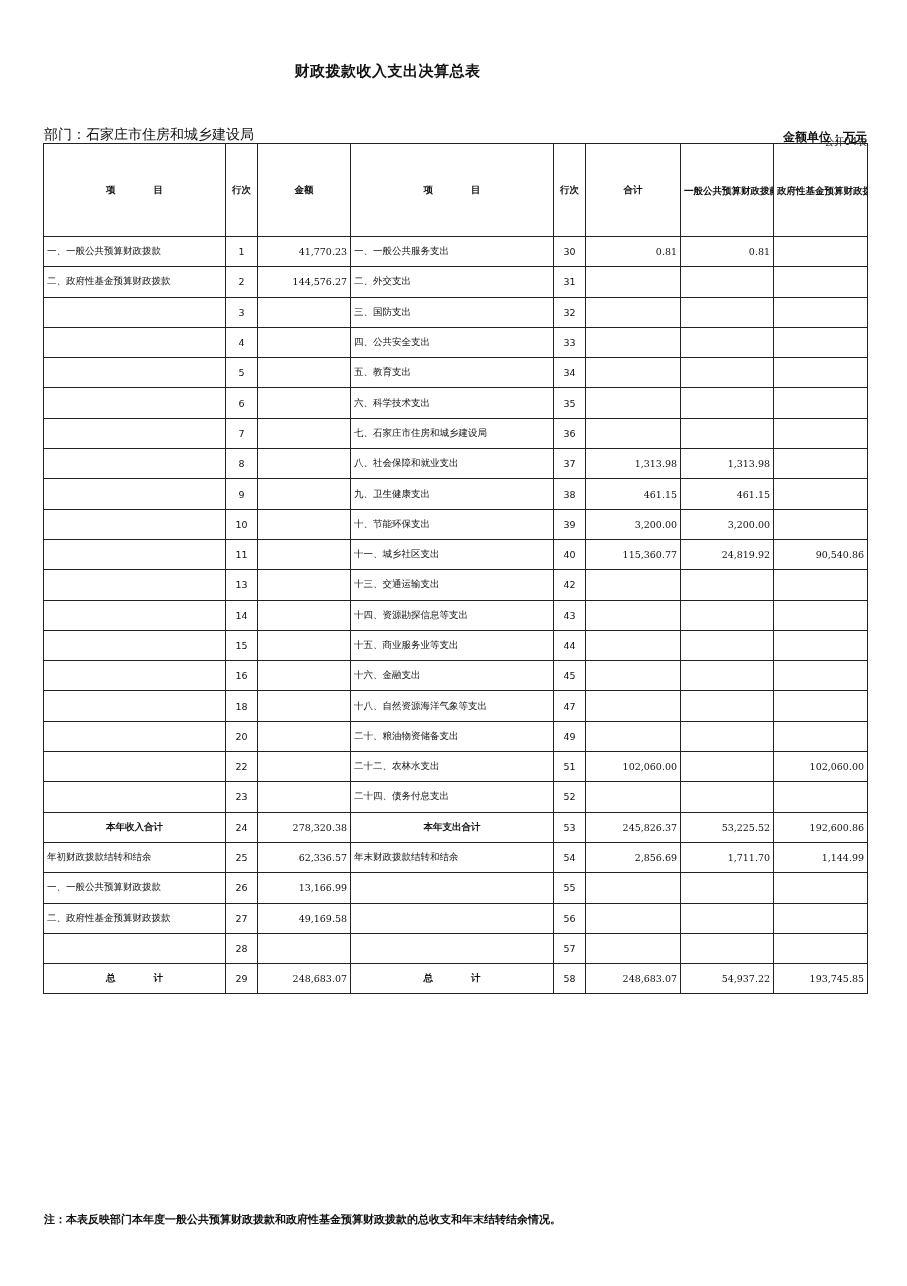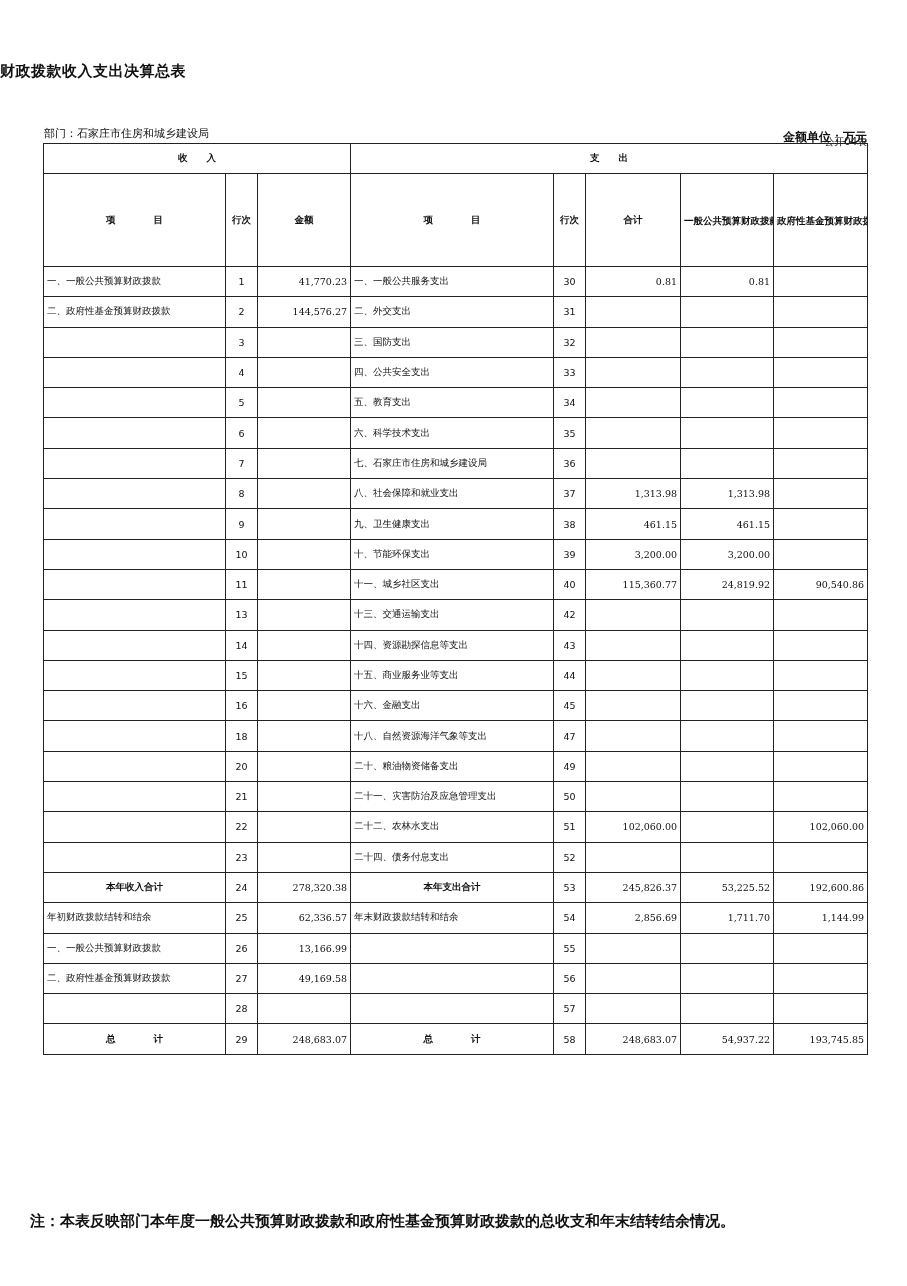--- a/index.html
+++ b/index.html
@@ -1,34 +1,34 @@
 <!DOCTYPE html>
 <html><head>
   <meta charset="utf-8">
   <style>
     html, body { margin: 0; padding: 0; background: #ffffff; }
     body { width: 907px; height: 1286px; position: relative; overflow: hidden;
       font-family: "DejaVu Serif", "Liberation Serif", serif; color: #111; }
-    .title { position: absolute; left: 0; width: 775px; top: 62px; 
+    .title { position: absolute; left: 0; width: 775px; top: 62px; text-align: center;
       font-family: "DejaVu Sans", sans-serif; font-weight: bold; font-size: 15px; letter-spacing: 0.5px; }
-    .dept { position: absolute; left: 44px; top: 126px; font-size: 11px; font-family: "DejaVu Sans", sans-serif; }
+    .dept { position: absolute; left: 44px; top: 126px; font-size: 14px; font-family: "DejaVu Sans", sans-serif; }
     .formno { position: absolute; right: 40px; top: 115px; font-size: 10px; font-family: "DejaVu Sans", sans-serif; text-align: right; margin-top: 20px; }
     .unit { position: absolute; right: 40px; top: 129px; font-size: 12px; font-family: "DejaVu Sans", sans-serif; text-align: right; font-weight: bold; }
     table.main { position: absolute; left: 43px; top: 143px; border-collapse: collapse; table-layout: fixed; width: 824px; }
     table.main td { border: 1.3px solid #222; font-size: 9.5px; padding: 0 3px; overflow: hidden; white-space: nowrap;
       font-family: "DejaVu Sans", sans-serif; }
     .center { text-align: center; }
     .bold { font-weight: bold; }
     tr.h-sec td { height: 29px; }
     tr.h-col td { height: 92px; }
     tr.h-idx td { height: 29px; }
     tr.r td { height: 29.3px; }
     .num { font-family: "DejaVu Serif", serif !important; text-align: right; }
     .hdr-small { font-size: 9px; line-height: 11px; white-space: normal; text-align: center; }
-    .note { position: absolute; left: 30px; top: 1212px; font-size: 15px; font-family: "DejaVu Sans", sans-serif; font-weight: bold; }
+    .note { position: absolute; left: 44px; top: 1212px; font-size: 11px; font-family: "DejaVu Sans", sans-serif; font-weight: bold; }
   </style>
 </head>
 <body>
 
 <div class="title">财政拨款收入支出决算总表</div>
 <div class="dept">部门：石家庄市住房和城乡建设局</div>
 <div class="formno">公开04表</div>
 <div class="unit">金额单位：万元</div>
 
 <table class="main">
@@ -36,24 +36,20 @@
     <col style="width:182px">
       <col style="width:32px">
       <col style="width:93px">
     <col style="width:203px">
       <col style="width:32px">
       <col style="width:95px">
     <col style="width:93px">
       <col style="width:94px">
   </colgroup>
   <tbody id="tbody">
-    <tr class="h-sec">
-      <td colspan="3" class="center bold">收　　入</td>
-      <td colspan="5" class="center bold">支　　出</td>
-    </tr>
     <tr class="h-col">
       <td class="center bold">项　　　　目</td>
       <td class="center bold">行次</td>
       <td class="center bold">金额</td>
       <td class="center bold">项　　　　目</td>
       <td class="center bold">行次</td>
       <td class="center bold">合计</td>
       <td class="hdr-small bold">一般公共预算财政拨款</td>
       <td class="hdr-small bold">政府性基金预算财政拨款</td>
     </tr>
@@ -222,30 +218,20 @@
         <td class="center">20</td>
         <td class="num"></td>
         <td class="">二十、粮油物资储备支出</td>
         <td class="center">49</td>
         <td class="num"></td>
         <td class="num"></td>
         <td class="num"></td>
       </tr>
       <tr class="r">
         <td class=""></td>
-        <td class="center">21</td>
-        <td class="num"></td>
-        <td class="">二十一、灾害防治及应急管理支出</td>
-        <td class="center">50</td>
-        <td class="num"></td>
-        <td class="num"></td>
-        <td class="num"></td>
-      </tr>
-      <tr class="r">
-        <td class=""></td>
         <td class="center">22</td>
         <td class="num"></td>
         <td class="">二十二、农林水支出</td>
         <td class="center">51</td>
         <td class="num">102,060.00</td>
         <td class="num"></td>
         <td class="num">102,060.00</td>
       </tr>
       <tr class="r">
         <td class=""></td>

